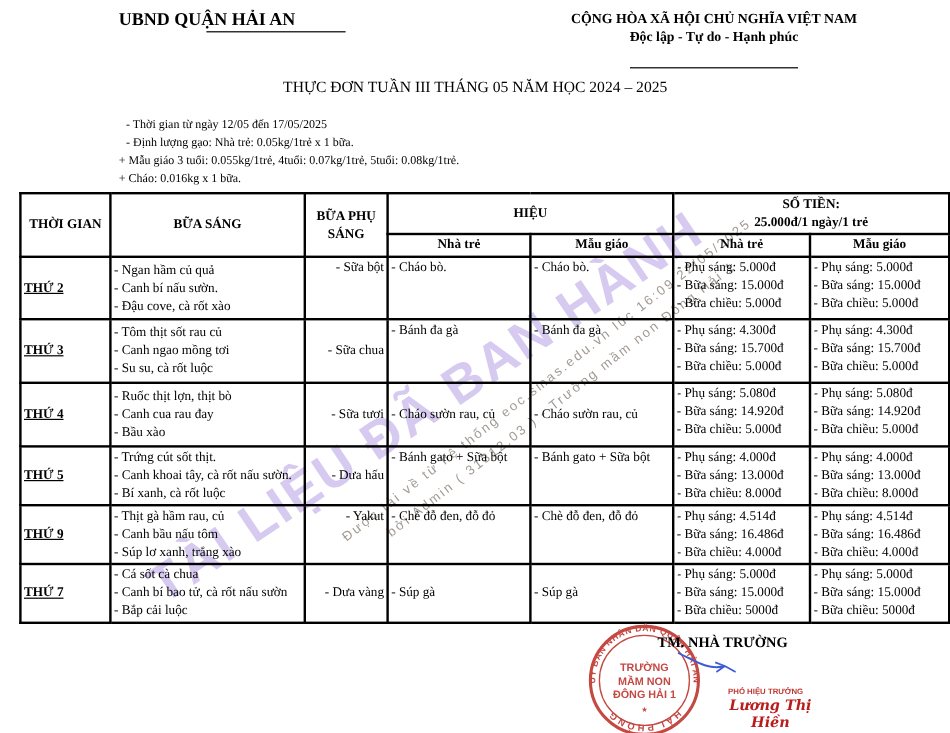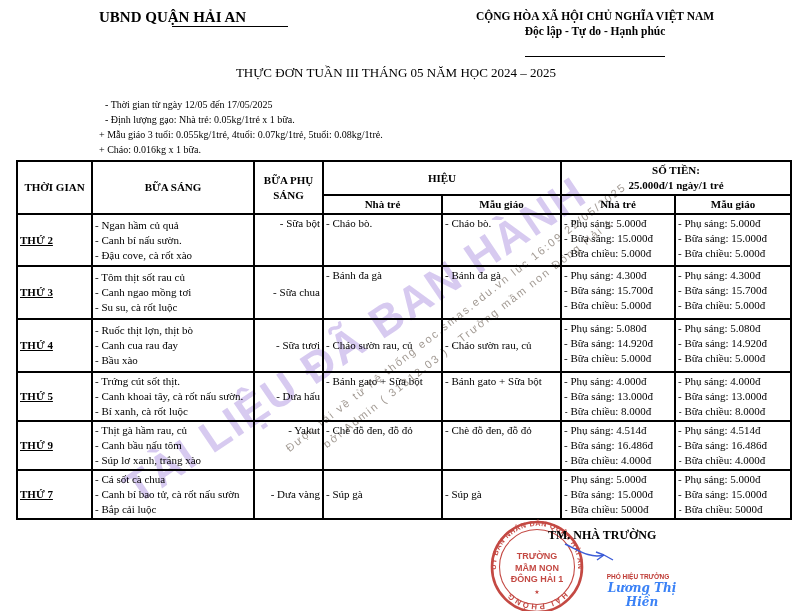--- a/index.html
+++ b/index.html
@@ -50,21 +50,21 @@
   .wm-small{position:absolute;left:462px;top:325px;transform:translate(-50%,-50%) rotate(-38deg);
     font-family:"Liberation Sans",sans-serif;font-size:11px;letter-spacing:2px;line-height:20px;
     color:rgba(146,136,128,0.85);white-space:pre;text-align:center;z-index:0;pointer-events:none;}
   
   .tm-label{position:absolute;left:548px;top:528px;font-weight:bold;font-size:12px;z-index:4;}
   .stamp{position:absolute;left:489px;top:519px;width:96px;height:96px;z-index:2;opacity:0.92;}
   .sign-arrow{position:absolute;left:562px;top:540px;width:60px;height:26px;z-index:4;}
   .sign-title{position:absolute;left:603px;top:573px;width:70px;text-align:center;
     color:#bf3a34;font-size:6.5px;font-weight:bold;font-family:"Liberation Sans",sans-serif;z-index:4;}
   .sign-name{position:absolute;left:592px;top:581px;width:100px;text-align:center;
-    color:#3b82f6;font-size:12px;font-style:italic;font-weight:bold;
+    color:#b91c1c;font-size:12px;font-style:italic;font-weight:bold;
     font-family:"DejaVu Serif",serif;z-index:4;}
 </style>
 </head>
 <body>
 
 <div class="page">
 
   <div class="wm-big">TÀI LIỆU ĐÃ BAN HÀNH</div>
   <div class="wm-small">Được tải về từ hệ thống eoc.smas.edu.vn lúc 16:09 22/05/2025
 bởi Admin ( 31312.03 ) - Trường mầm non Đông Hải 1</div>

